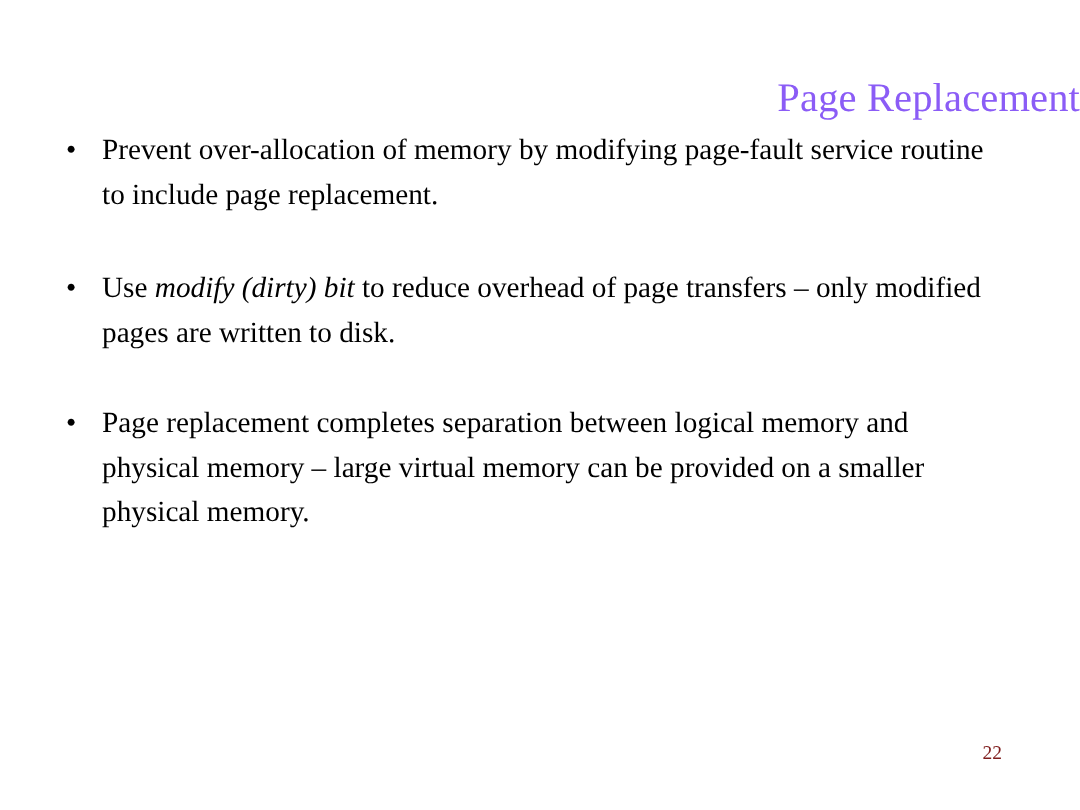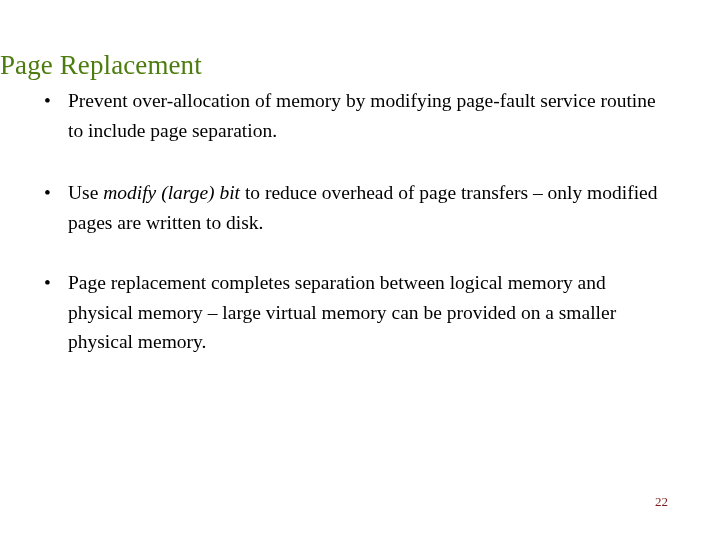--- a/index.html
+++ b/index.html
@@ -18,25 +18,25 @@
     position: relative;
     width: 720px;
     height: 540px;
     background: #ffffff;
   }
   .slide-title {
     position: absolute;
     top: 30px;
     left: 0;
     width: 720px;
-    text-align: left;
+    text-align: right;
     font-size: 27px;
     line-height: 34px;
     font-weight: normal;
-    color: #4d7c0f;
+    color: #8b5cf6;
     letter-spacing: 0.1px;
   }
   .body-list {
     position: absolute;
     top: 86px;
     left: 40px;
     width: 634px;
   }
   .bullet-item {
     position: relative;
@@ -80,26 +80,26 @@
 <body>
 
 <div class="slide">
 
   <h1 class="slide-title">Page Replacement</h1>
 
   <div class="body-list">
 
     <div class="bullet-item" id="bullet-1">
       <span class="bullet-marker">•</span>
-      <span class="bullet-text"><span>Prevent over-allocation of memory by modifying page-fault service routine to include page separation.</span><em></em><span></span></span>
+      <span class="bullet-text"><span>Prevent over-allocation of memory by modifying page-fault service routine to include page replacement.</span><em></em><span></span></span>
     </div>
 
     <div class="bullet-item" id="bullet-2">
       <span class="bullet-marker">•</span>
-      <span class="bullet-text"><span>Use </span><em>modify (large) bit</em><span> to reduce overhead of page transfers – only modified pages are written to disk.</span></span>
+      <span class="bullet-text"><span>Use </span><em>modify (dirty) bit</em><span> to reduce overhead of page transfers – only modified pages are written to disk.</span></span>
     </div>
 
     <div class="bullet-item" id="bullet-3">
       <span class="bullet-marker">•</span>
       <span class="bullet-text"><span>Page replacement completes separation between logical memory and physical memory – large virtual memory can be provided on a smaller physical memory.</span><em></em><span></span></span>
     </div>
 
   </div>
 
   <div class="page-number">22</div>

